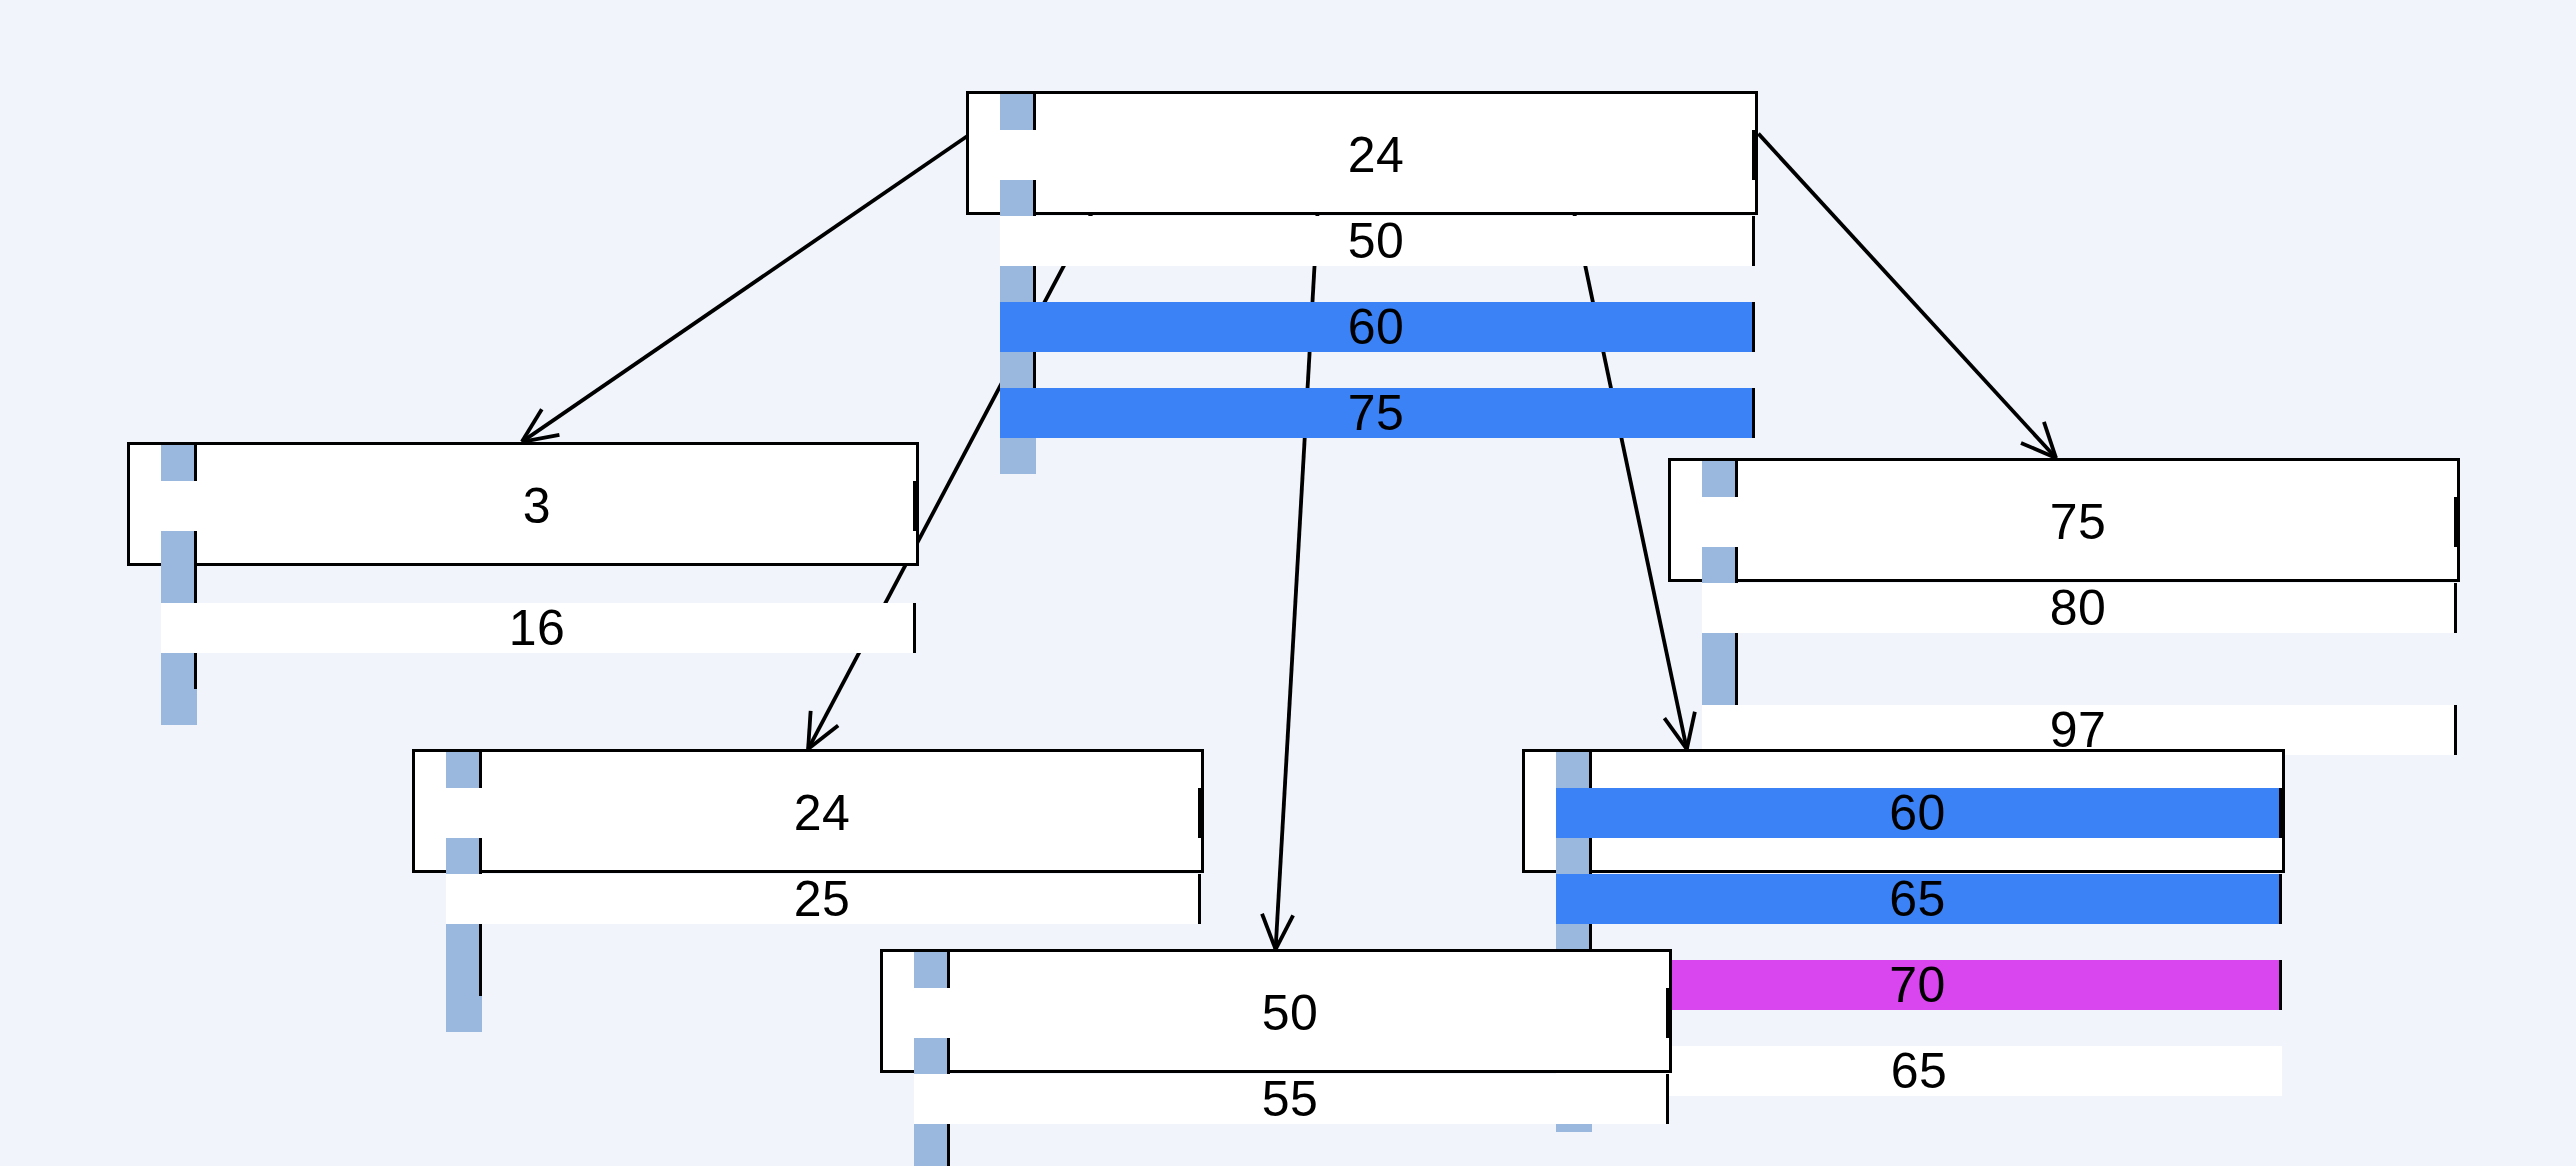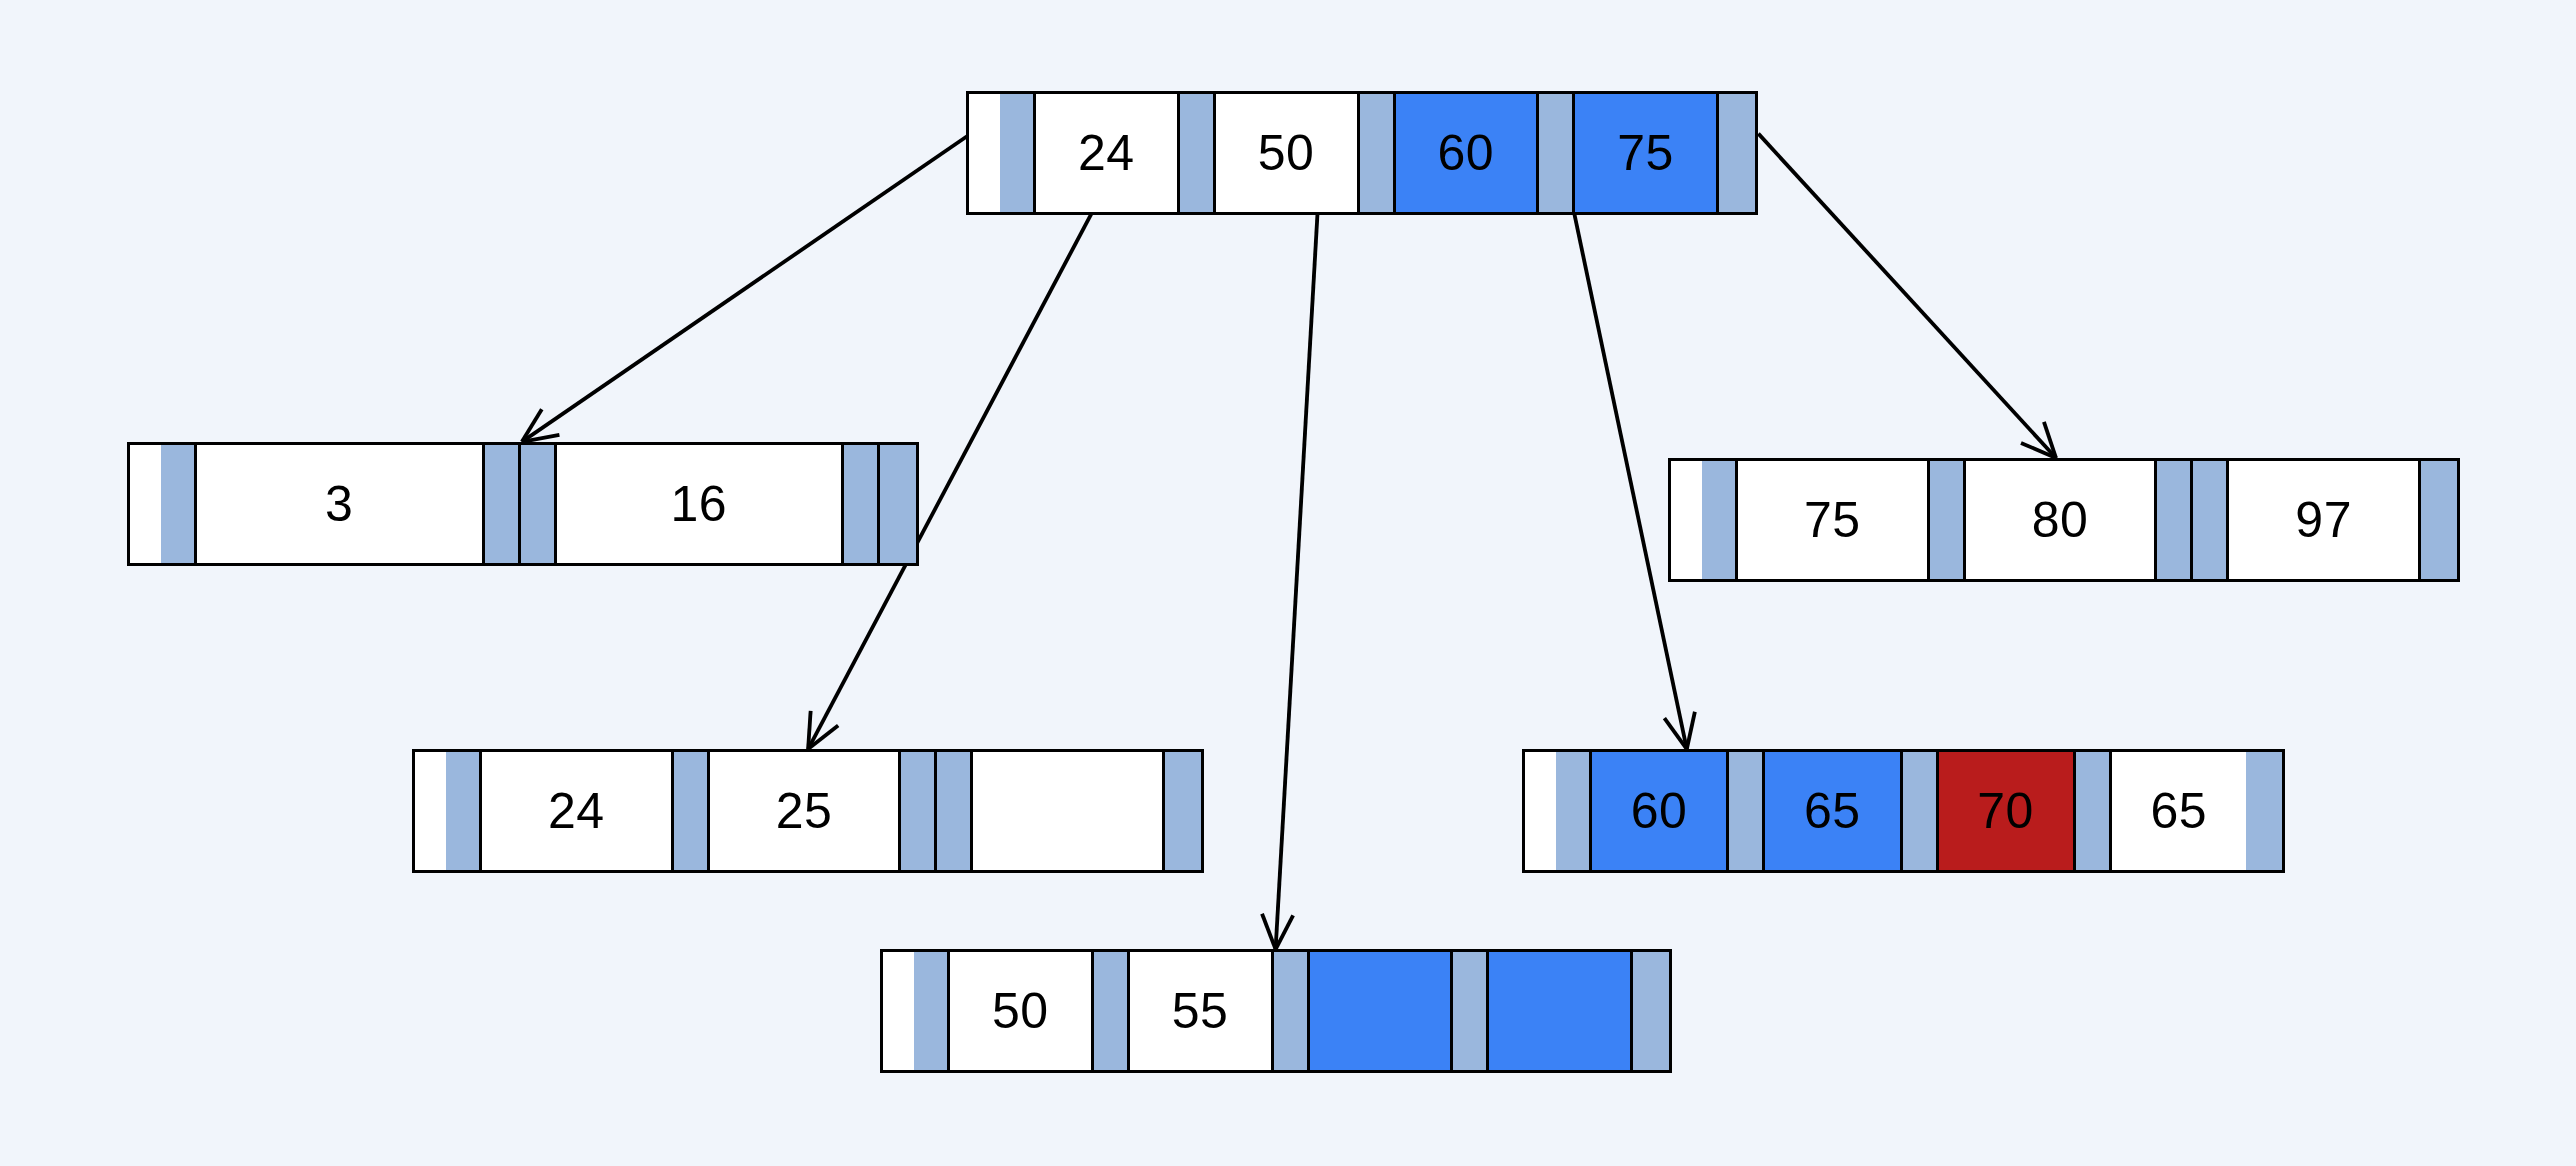--- a/index.html
+++ b/index.html
@@ -20,21 +20,21 @@
     position: absolute;
     left: 0;
     top: 0;
     width: 2576px;
     height: 1167px;
     pointer-events: none;
   }
   .btree-node {
     position: absolute;
     display: flex;
-    flex-direction: row;
+    flex-direction: column;
     align-items: stretch;
     box-sizing: border-box;
     border: 3.8px solid #000000;
     background: #ffffff;
     height: 124px;
     padding-left: 31px;
   }
   .ptr {
     width: 36px;
     flex: 0 0 36px;
@@ -52,21 +52,21 @@
     display: flex;
     align-items: center;
     justify-content: center;
     background: #ffffff;
     font-size: 50px;
     line-height: 1;
     color: #000000;
     letter-spacing: 0.5px;
   }
   .cell.green  { background: #3b82f6; }
-  .cell.yellow { background: #b91c1c; }
+  .cell.yellow { background: #d946ef; }
   .cell.white  { background: #ffffff; }
   .cell.nosep  { border-right: none; }
 </style>
 </head>
 <body>
 
 <div id="stage">
 
   <svg id="edge-layer" viewBox="0 0 2700 1223" xmlns="http://www.w3.org/2000/svg">
       <g>

